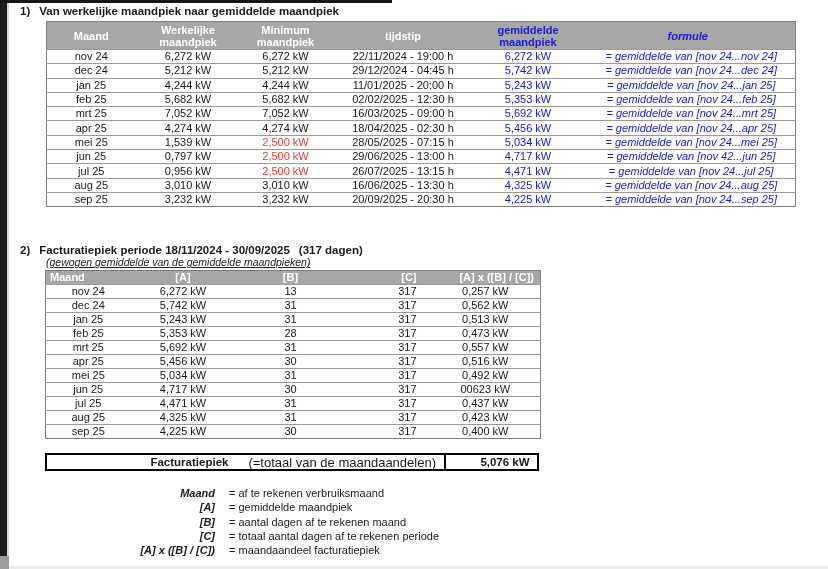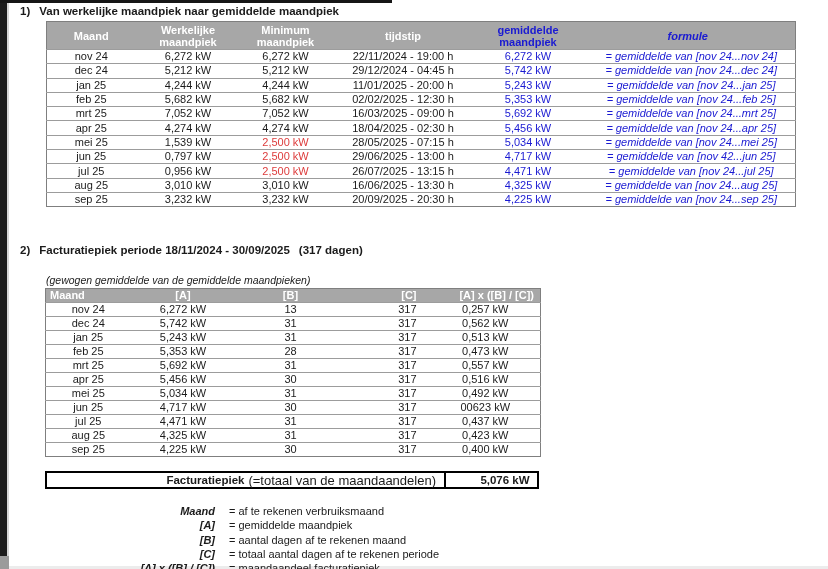--- a/index.html
+++ b/index.html
@@ -16,21 +16,21 @@
   .left-bar-line { position: absolute; left: 7px; top: 0; width: 2px; height: 569px; background: #d6d6d6; }
   .left-bar-bottom { position: absolute; left: 0; bottom: 0; width: 9px; height: 13px; background: #9b9b9b; }
   .top-strip { position: absolute; left: 0; top: 0; width: 392px; height: 3px; background: #161616; }
   .bottom-strip { position: absolute; left: 9px; bottom: 0; width: 819px; height: 3px; background: #ececec; }
 
   .content { position: absolute; left: 9px; top: 0; width: 819px; }
 
   .sec-head { display: flex; gap: 9px; font-weight: bold; font-size: 11.5px; margin-left: 11px; }
   .sec-head-1 { margin-top: 5px; }
   .sec-head-2 { margin-top: 37px; }
-  .sec-sub { font-style: italic; font-size: 10.5px; margin-left: 37px; margin-top: 18px; color: #222; }
+  .sec-sub { font-style: italic; font-size: 10.5px; margin-left: 37px; margin-top: 0; color: #222; text-decoration: underline; }
 
   table { border-collapse: collapse; table-layout: fixed; }
   .t1 { margin-left: 37px; margin-top: 4px; width: 749px; }
   .t2 { margin-left: 36px; margin-top: 2px; width: 495px; }
   .t1, .t2 { border: 1px solid #7f7f7f; }
 
   thead th {
     background: #a7a7a7;
     color: #ffffff;
     font-weight: bold;
@@ -79,21 +79,21 @@
   .total-row {
     margin-left: 36px; margin-top: 14px;
     width: 494px; height: 18px;
     border: 2px solid #000000;
     display: flex; align-items: center;
     background: #fff;
   }
   .total-label {
     width: 399px; height: 100%;
     display: flex; align-items: center; justify-content: flex-end;
-    gap: 4px; padding-right: 8px;
+    gap: 20px; padding-right: 8px;
     border-right: 2px solid #000000;
   }
   .total-label .b { font-weight: bold; font-size: 11.5px; }
   .total-label .it { font-size: 13px; }
   .total-value { flex: 1; text-align: center; font-weight: bold; font-size: 11.5px; padding-left: 27px; }
 
   .legend { margin-top: 15px; margin-left: 31px; }
   .legend-row { display: flex; line-height: 14.2px; }
   .legend-term {
     width: 175px; text-align: right;

